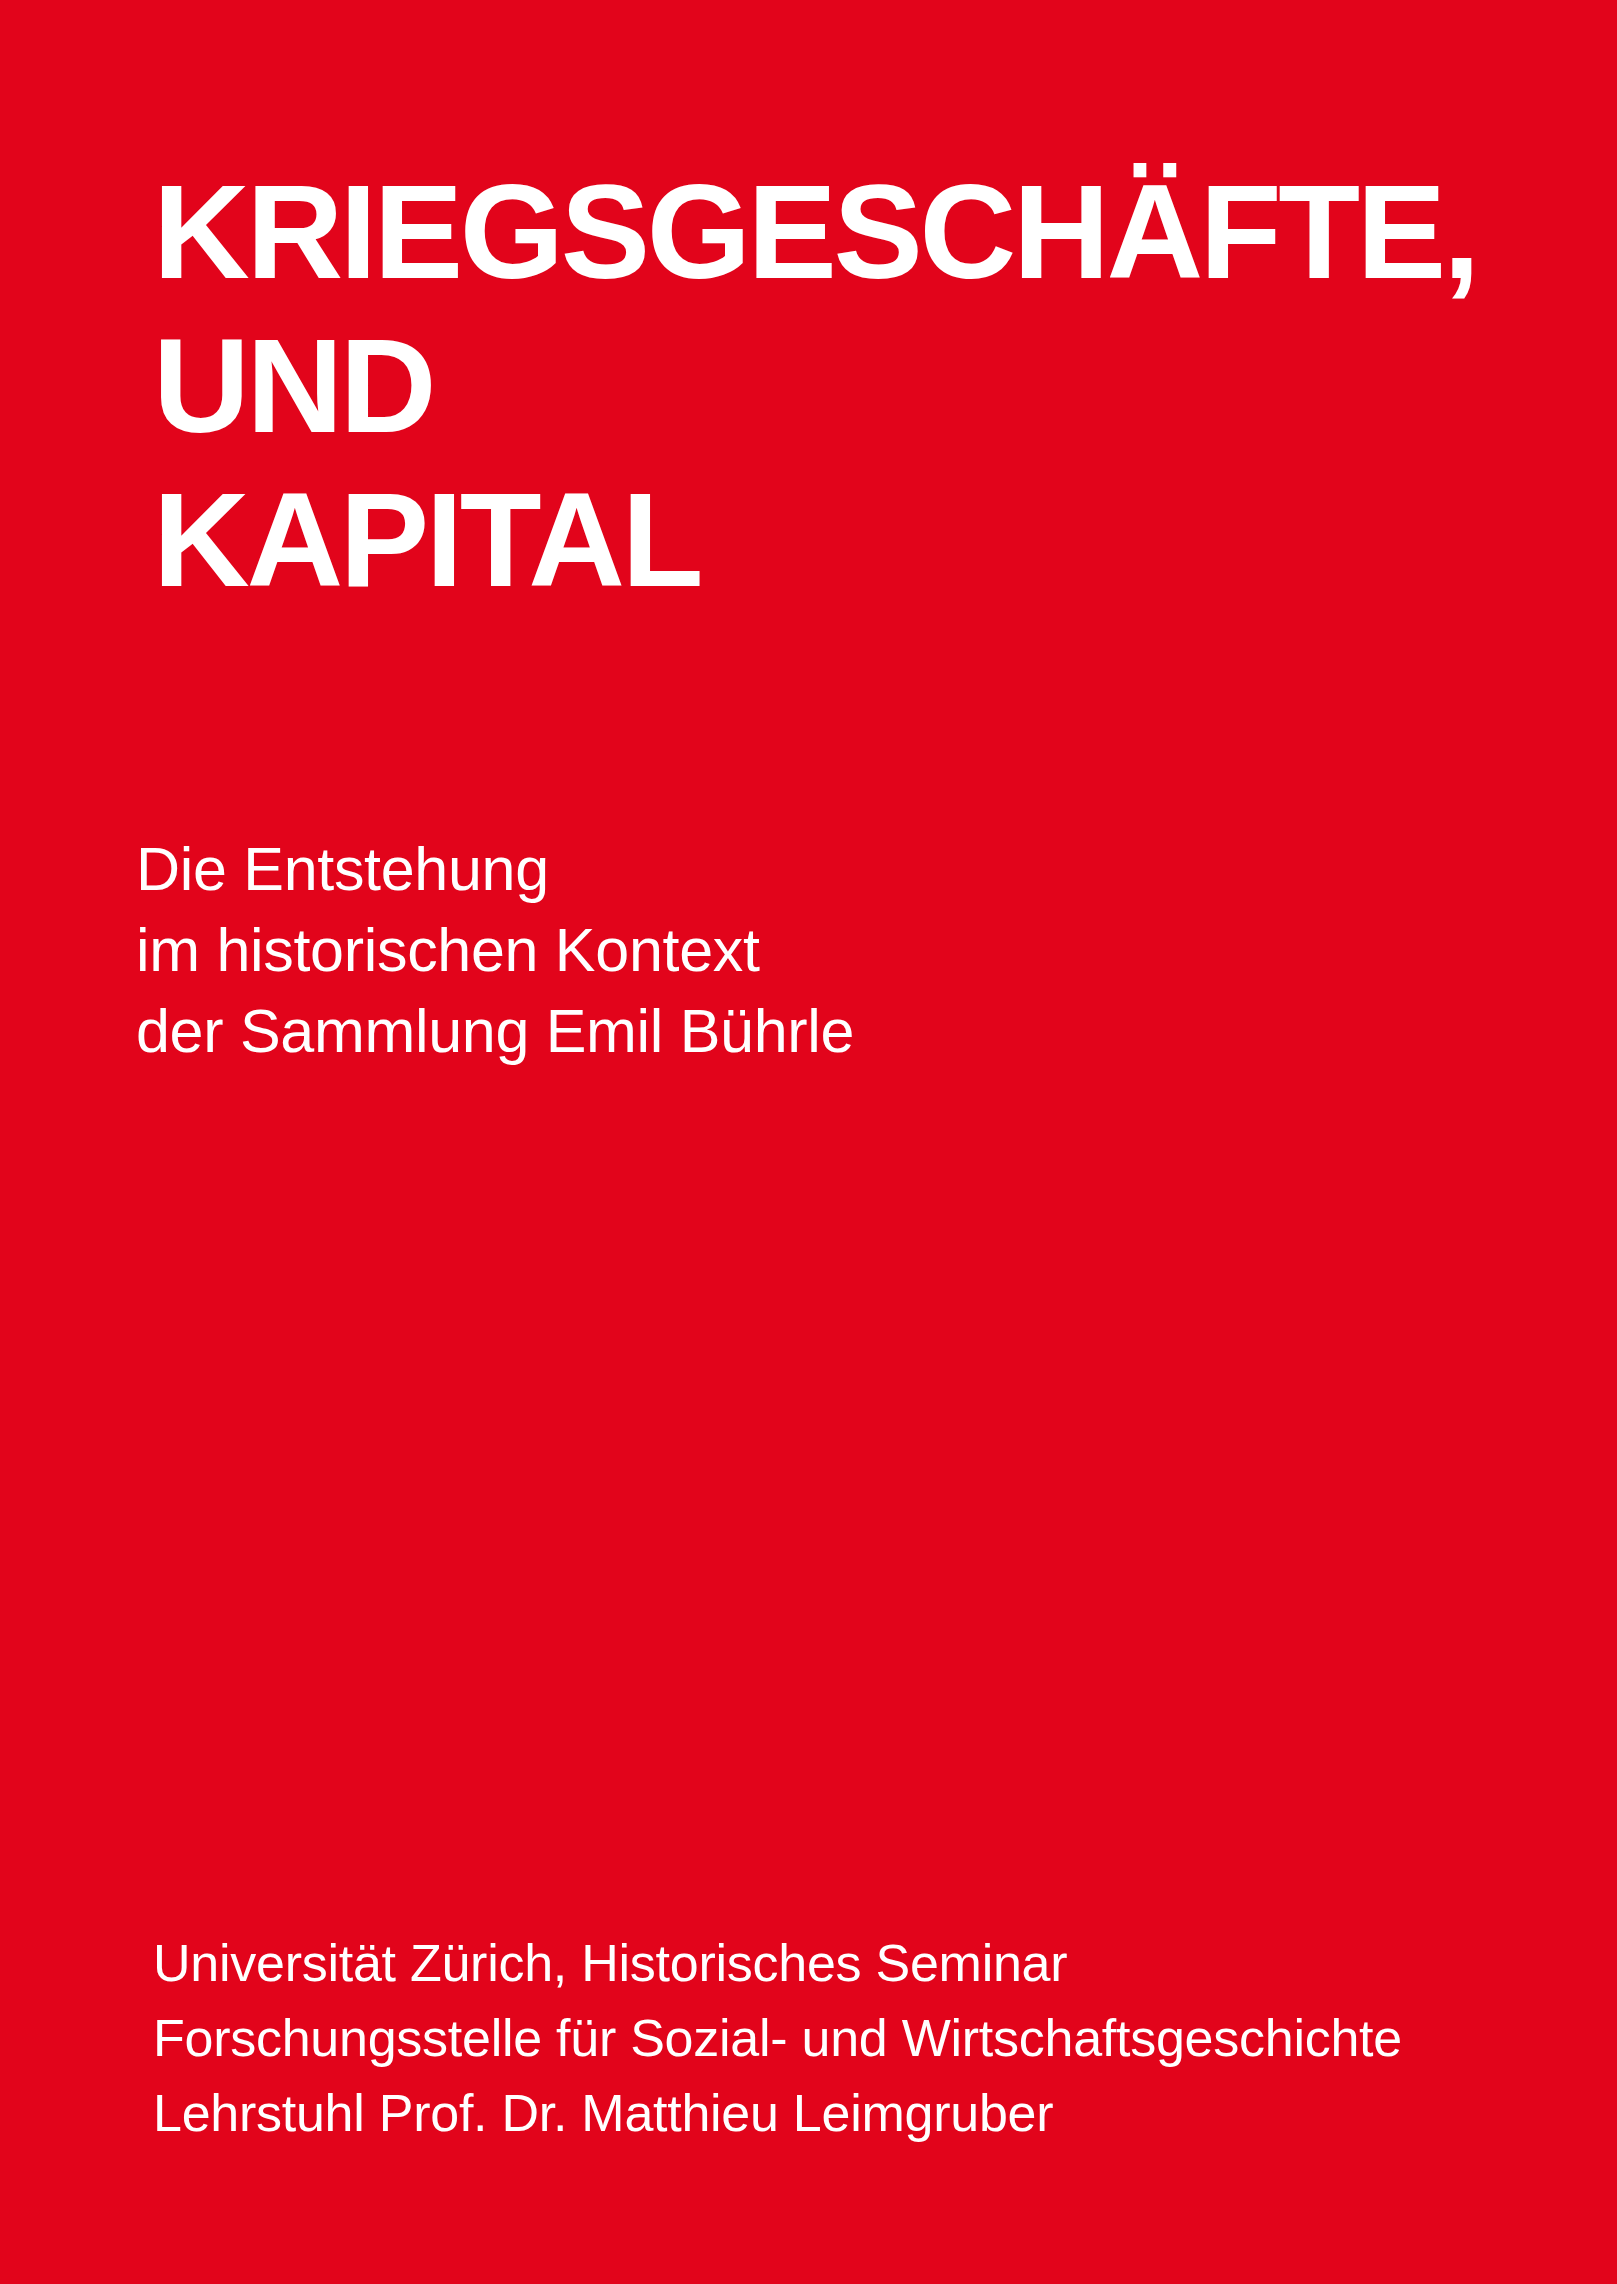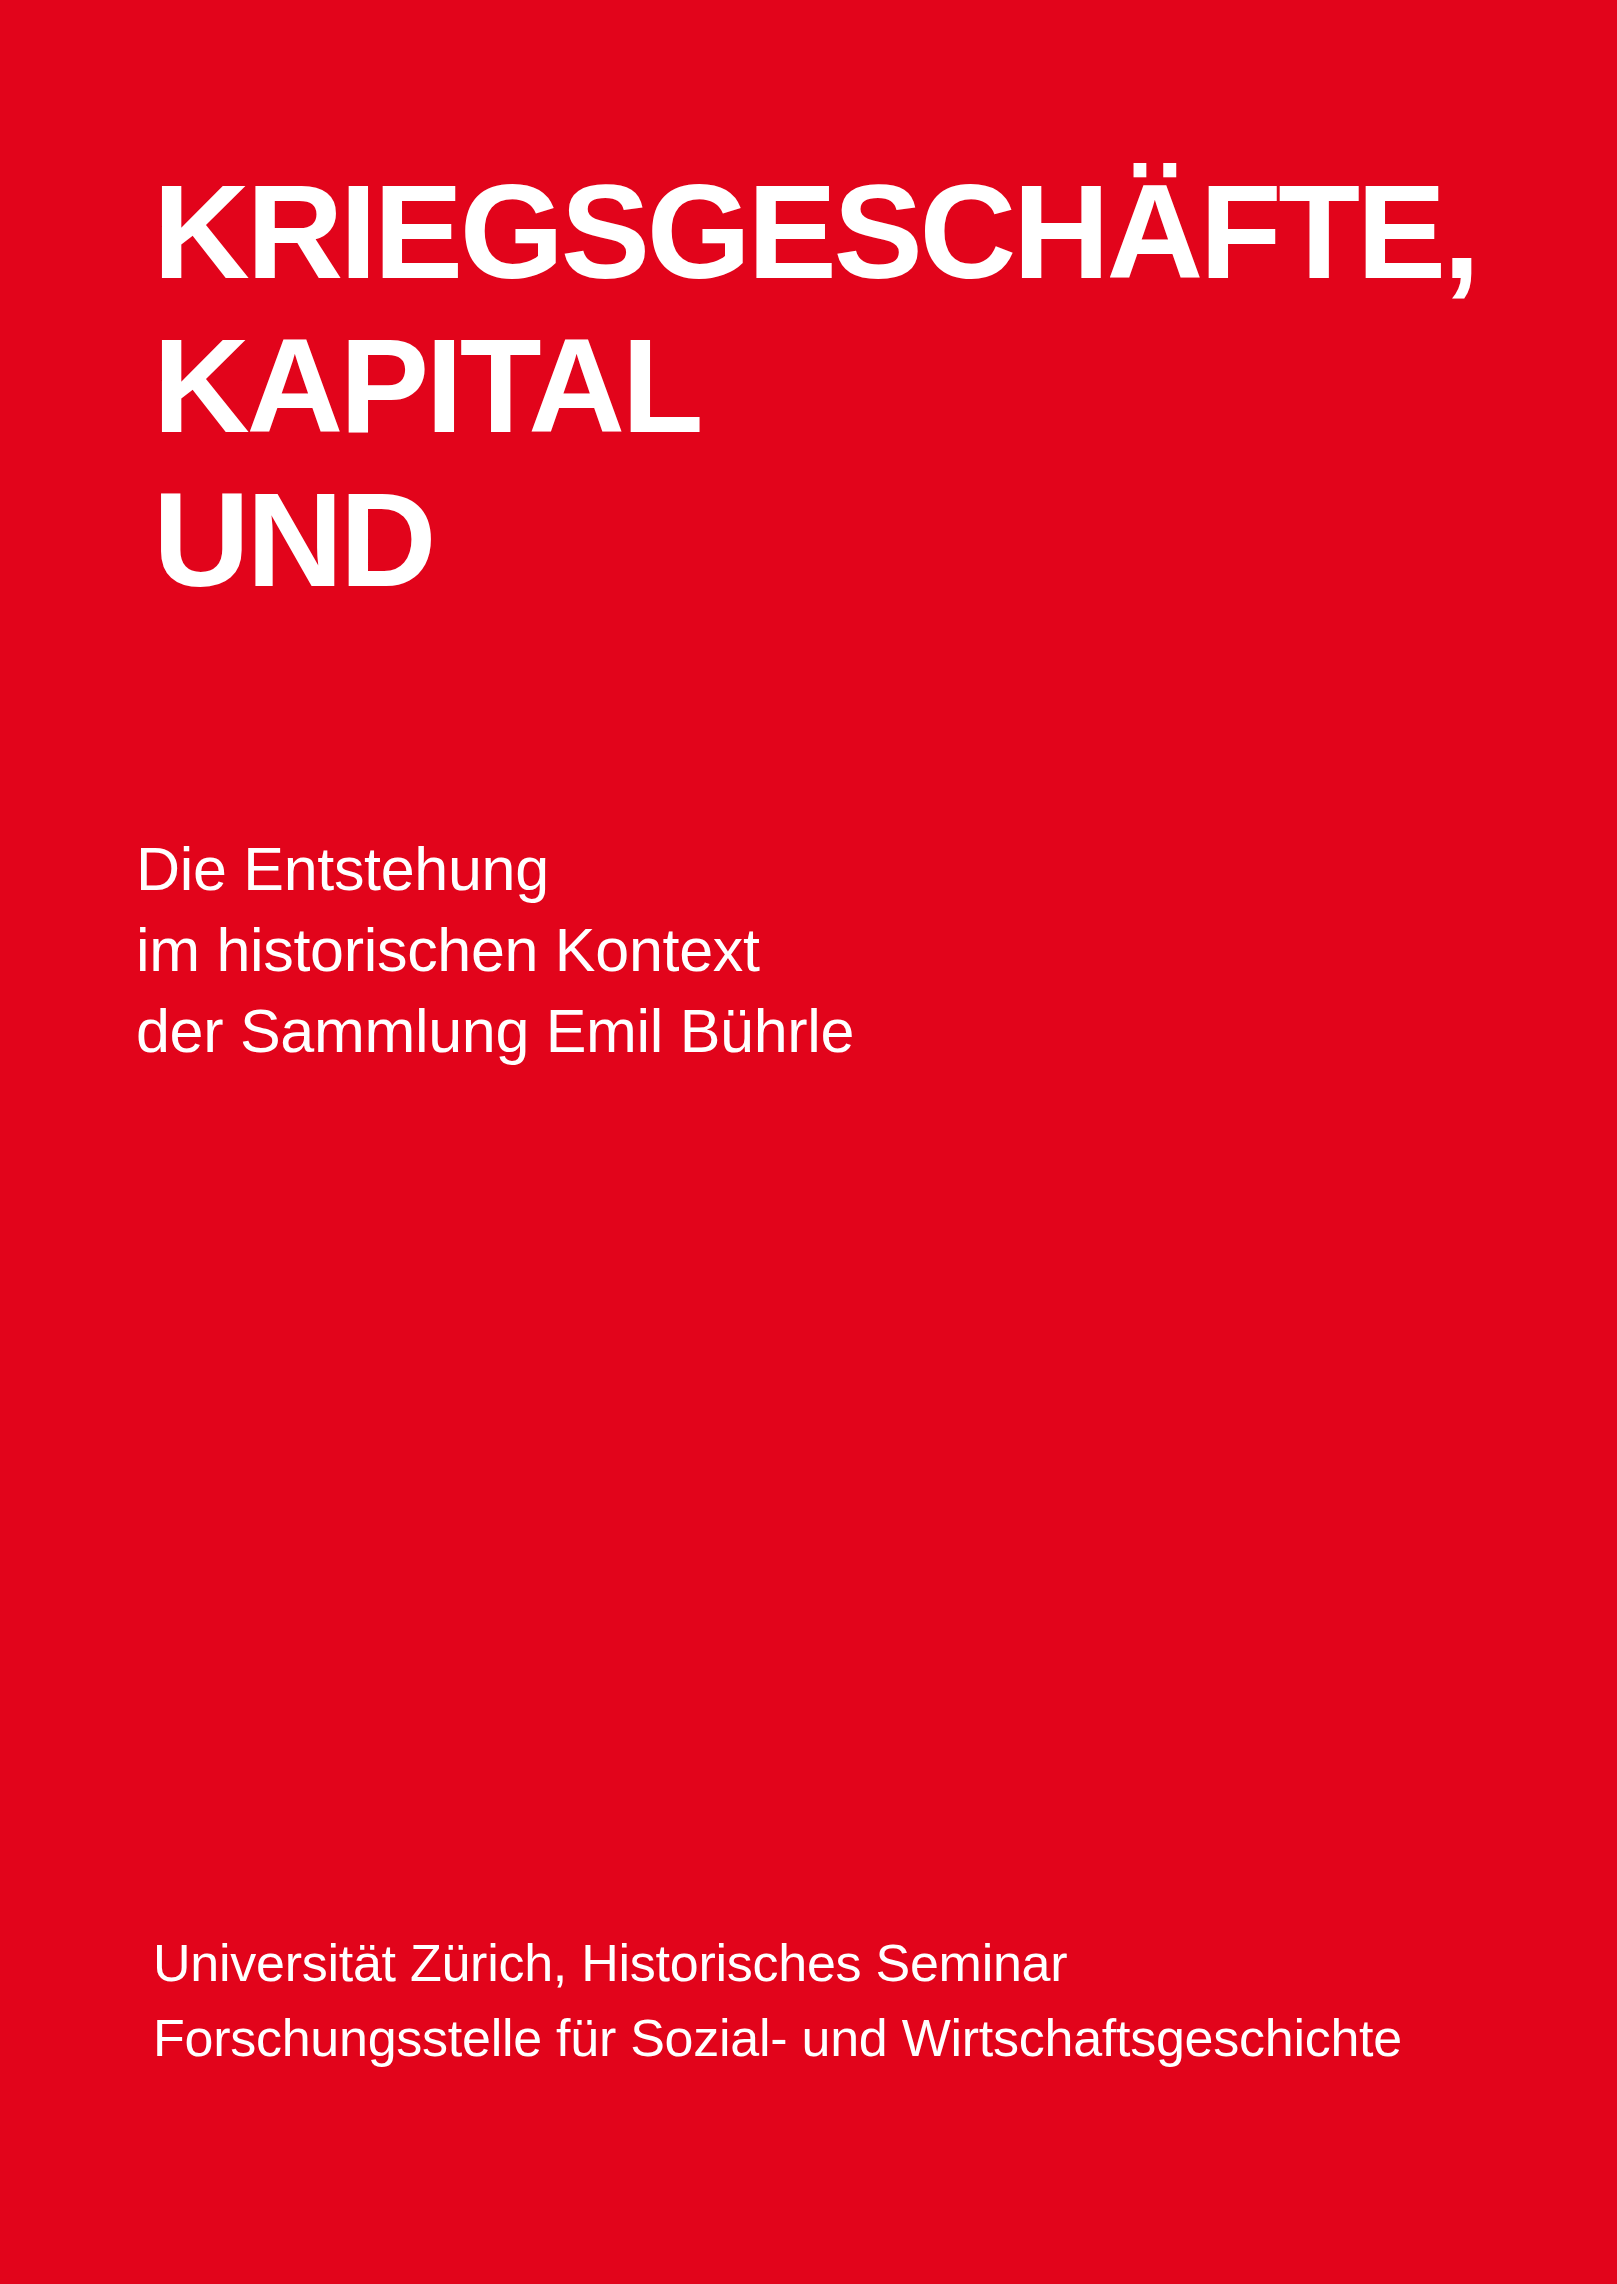--- a/index.html
+++ b/index.html
@@ -50,29 +50,30 @@
     margin-top: 24px;
   }
 </style>
 </head>
 <body>
 
 <div class="cover">
 
   <h1 class="title-block">
     <div>KRIEGSGESCHÄFTE,</div>
+    <div>UND</div>
     <div>KAPITAL</div>
-    <div>UND</div>
   </h1>
 
   <div class="subtitle-block">
     <div>Die Entstehung</div>
     <div>im historischen Kontext</div>
     <div>der Sammlung Emil Bührle</div>
   </div>
 
   <div class="affiliation-block">
     <div>Universität Zürich, Historisches Seminar</div>
     <div>Forschungsstelle für Sozial- und Wirtschaftsgeschichte</div>
+    <div>Lehrstuhl Prof. Dr. Matthieu Leimgruber</div>
   </div>
 
 </div>
 
 
 </body></html>

